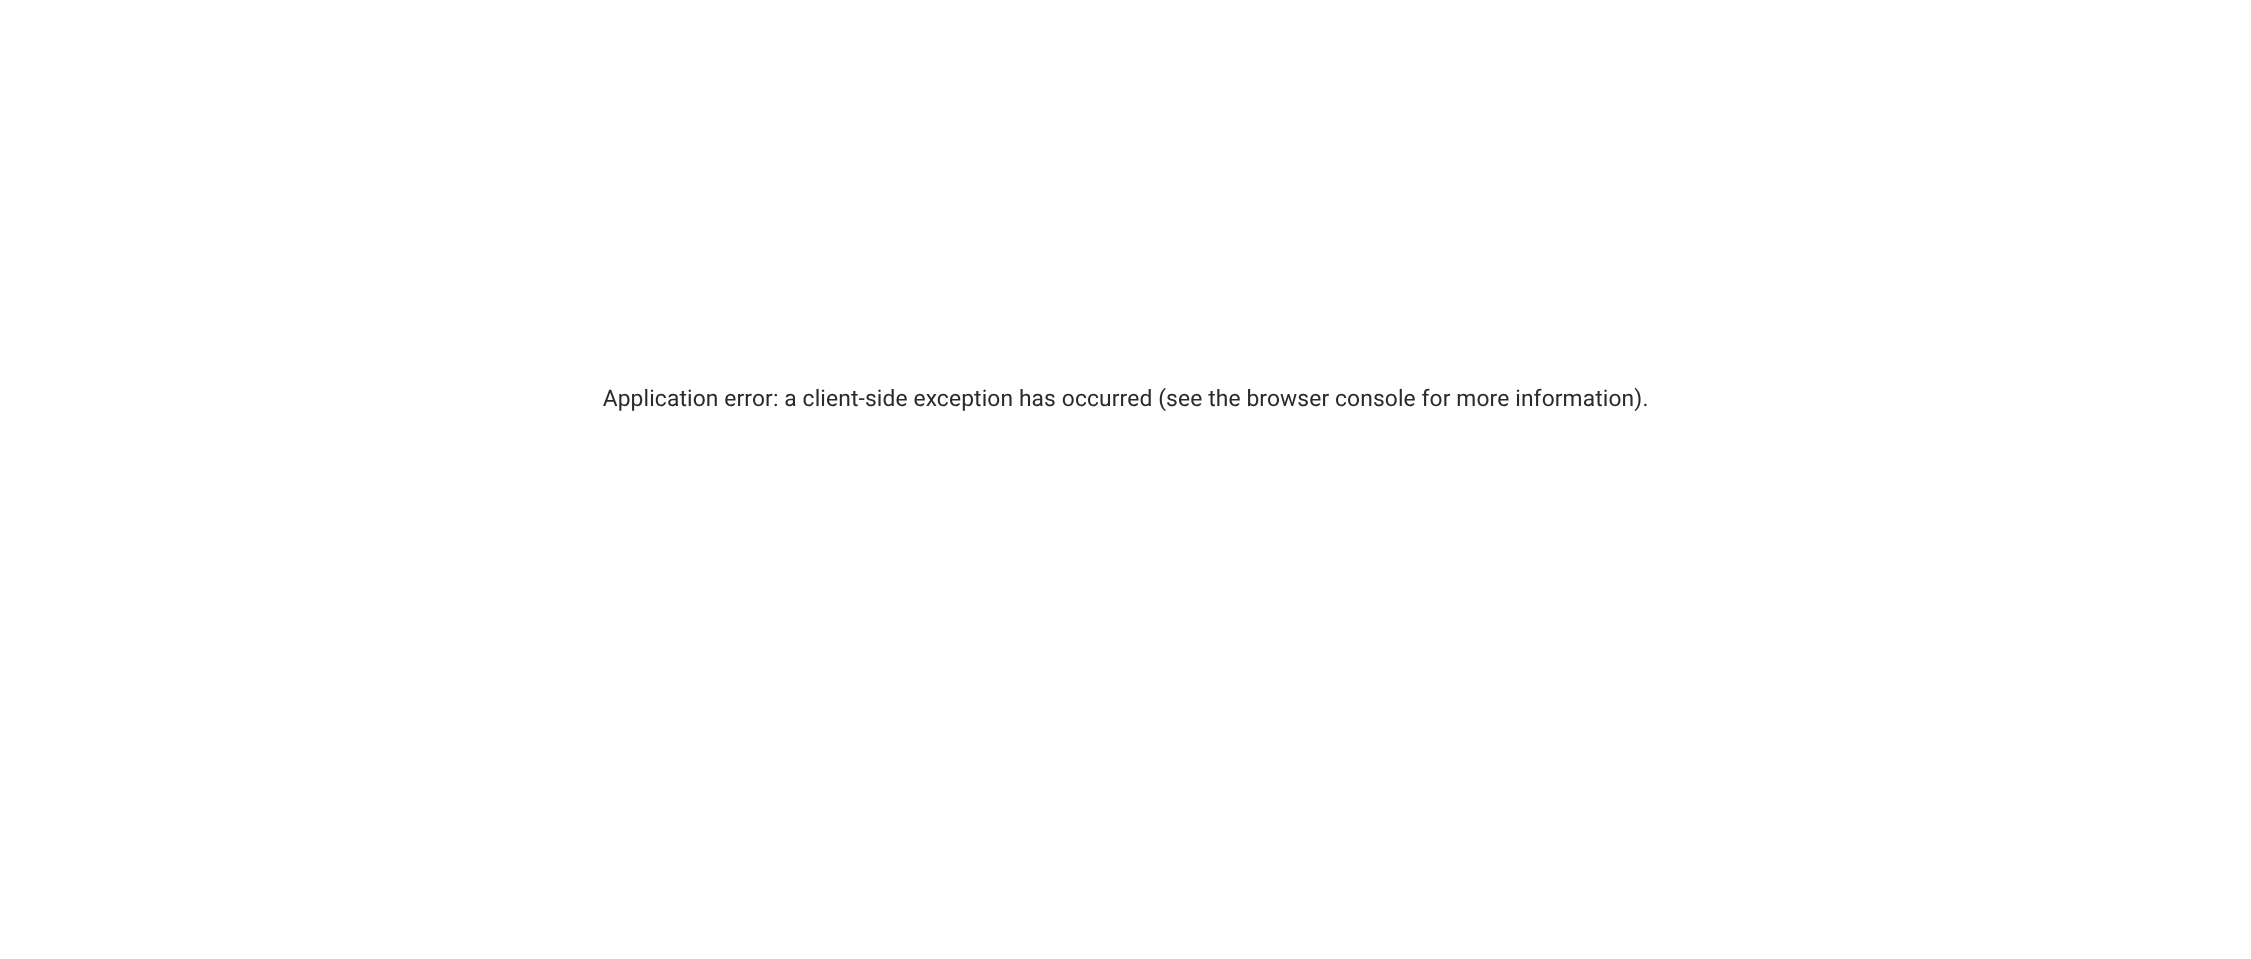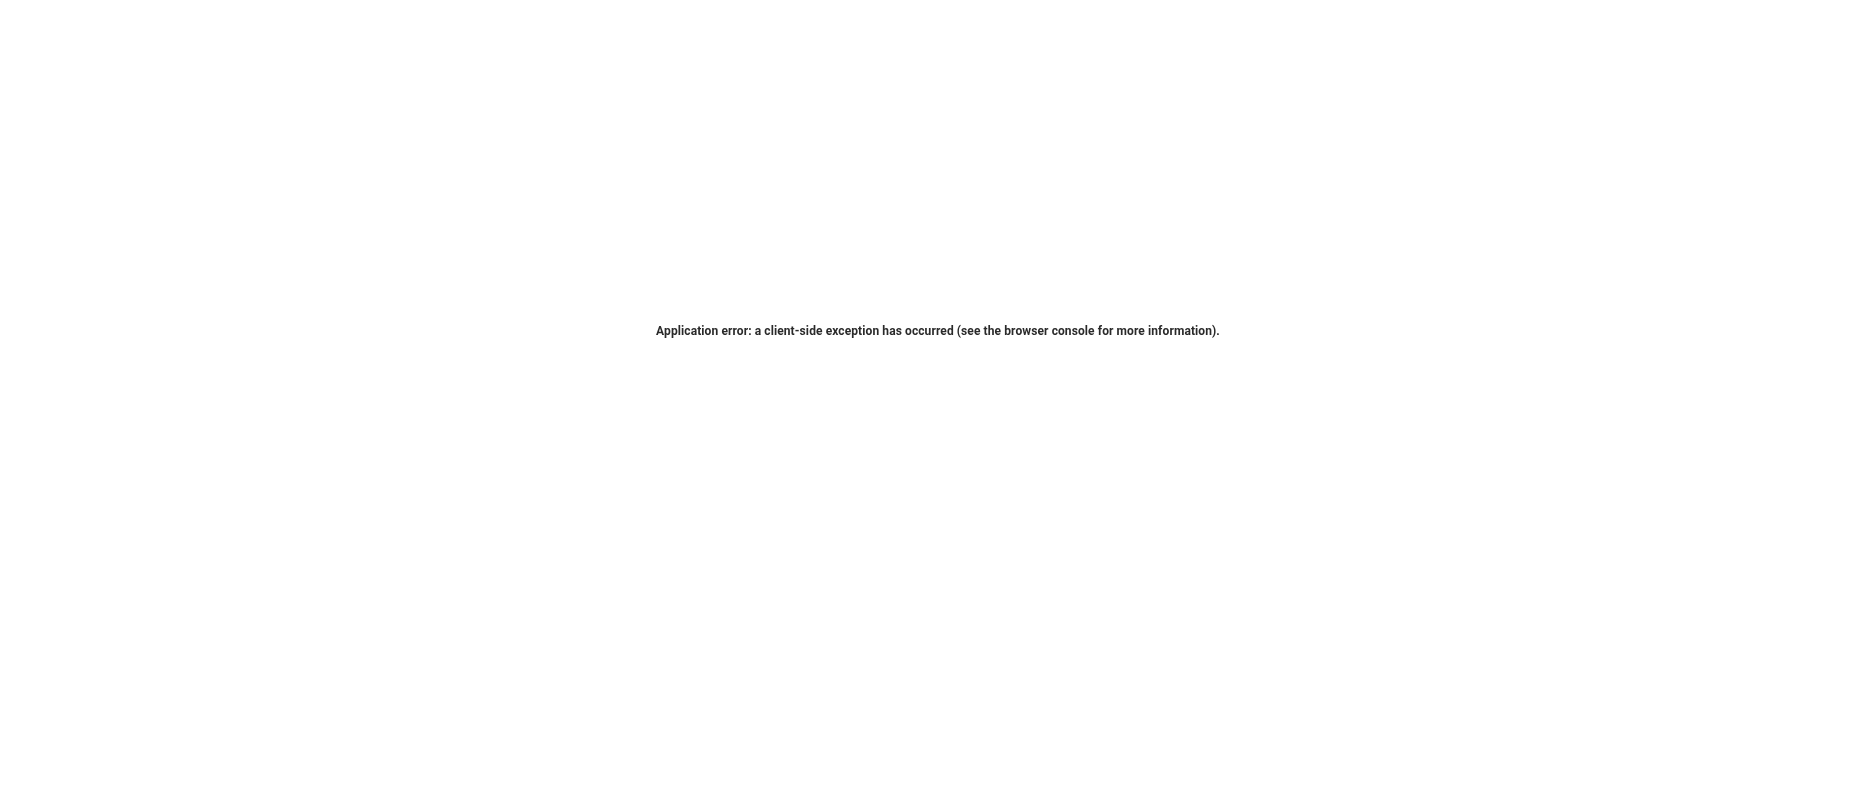--- a/index.html
+++ b/index.html
@@ -16,22 +16,22 @@
     }
     .error-container {
       position: absolute;
       top: 320px;
       left: 0;
       width: 100%;
       text-align: center;
     }
     .error-message {
       display: inline-block;
-      font-size: 12px;
-      font-weight: 700;
+      font-size: 19px;
+      font-weight: 400;
       color: #2a2a2a;
       letter-spacing: 0.1px;
     }
   </style>
 </head>
 <body>
 
 <div class="error-container">
   <h2 class="error-message">Application error: a client-side exception has occurred (see the browser console for more information).</h2>
 </div>

